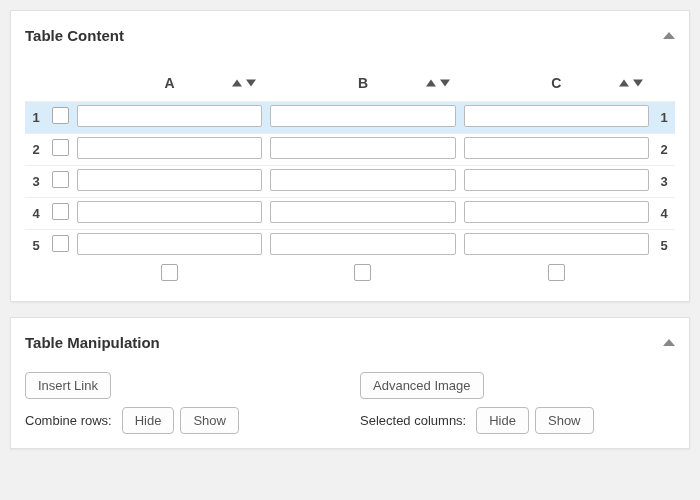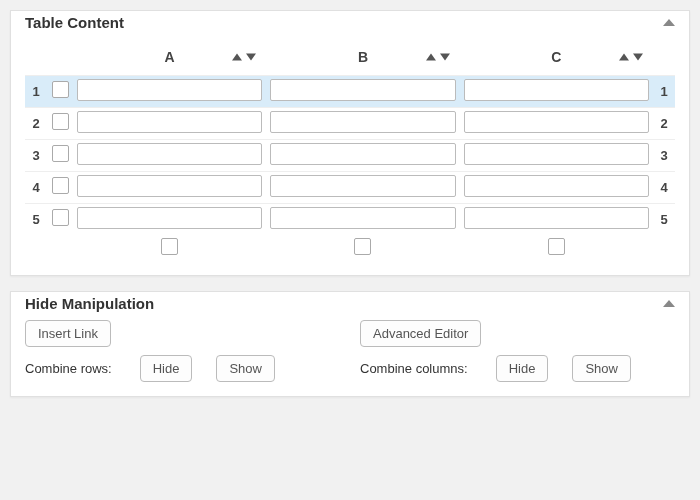--- a/index.html
+++ b/index.html
@@ -14,21 +14,21 @@
   .panel {
     background: #fff;
     border: 1px solid #e0e0e0;
     box-shadow: 0 1px 2px rgba(0,0,0,0.05);
     margin-bottom: 15px;
   }
   .panel-header {
     display: flex;
     justify-content: space-between;
     align-items: center;
-    padding: 3px 14px;
+    padding: 16px 14px;
     cursor: pointer;
   }
   .panel-title {
     font-size: 15px;
     font-weight: 600;
     color: #333;
   }
   .collapse-arrow {
     width: 0; height: 0;
     border-left: 6px solid transparent;
@@ -126,21 +126,21 @@
   
   .manip-grid {
     display: grid;
     grid-template-columns: 1fr 1fr;
     gap: 8px 20px;
     align-items: center;
   }
   .btn-row {
     display: flex;
     flex-wrap: wrap;
-    gap: 24px;
+    gap: 6px;
     align-items: center;
   }
   .btn {
     display: inline-flex;
     align-items: center;
     padding: 5px 12px;
     border: 1px solid #bbb;
     border-radius: 4px;
     background: #fdfdfd;
     font-size: 13px;
@@ -243,42 +243,42 @@
           <td><span class="cbox"></span></td>
           <td></td>
         </tr>
       </tfoot>
     </table>
   </div>
 </div>
 
 <div class="panel">
   <div class="panel-header">
-    <span class="panel-title">Hide Manipulation</span>
+    <span class="panel-title">Table Manipulation</span>
     <span class="collapse-arrow"></span>
   </div>
   <div class="panel-body">
     <div class="manip-grid">
 
       <div class="btn-row">
         <span class="btn">Insert Link</span>
       </div>
 
 
       <div class="btn-row">
-        <span class="btn">Advanced Editor</span>
+        <span class="btn">Advanced Image</span>
       </div>
 
 
       <div class="btn-row">
         <span class="lblspan">Combine rows:</span>
         <span class="btn">Hide</span>
         <span class="btn">Show</span>
       </div>
 
       <div class="btn-row">
-        <span class="lblspan">Combine columns:</span>
+        <span class="lblspan">Selected columns:</span>
         <span class="btn">Hide</span>
         <span class="btn">Show</span>
       </div>
     </div>
   </div>
 </div>
 
 </body></html>

